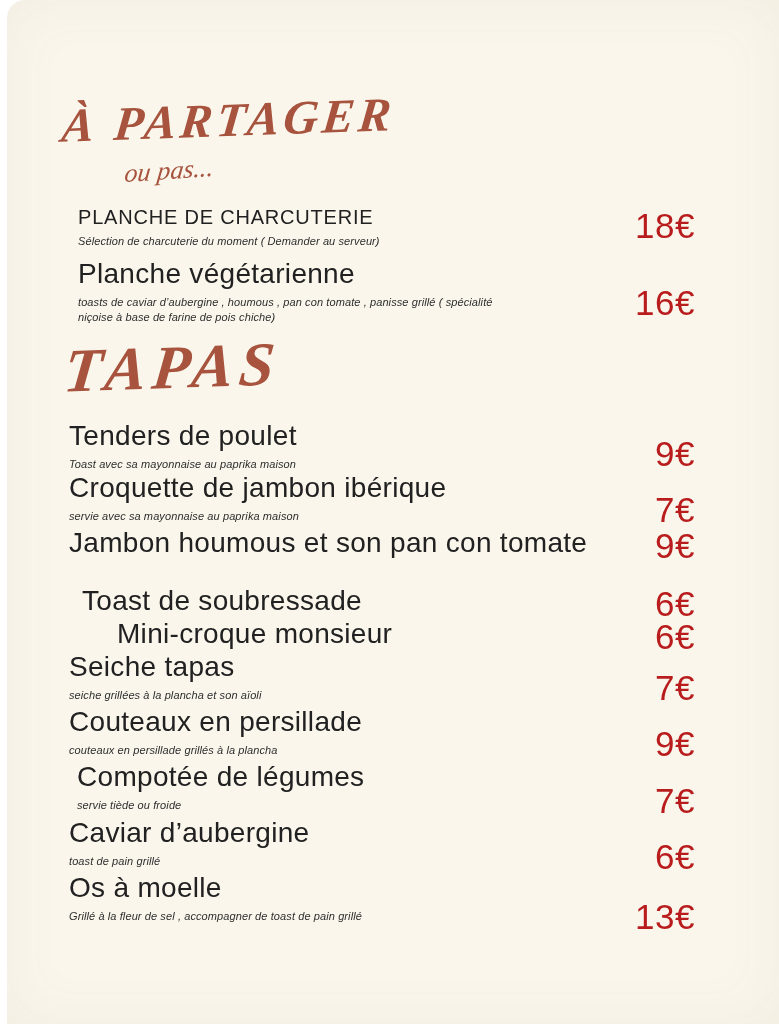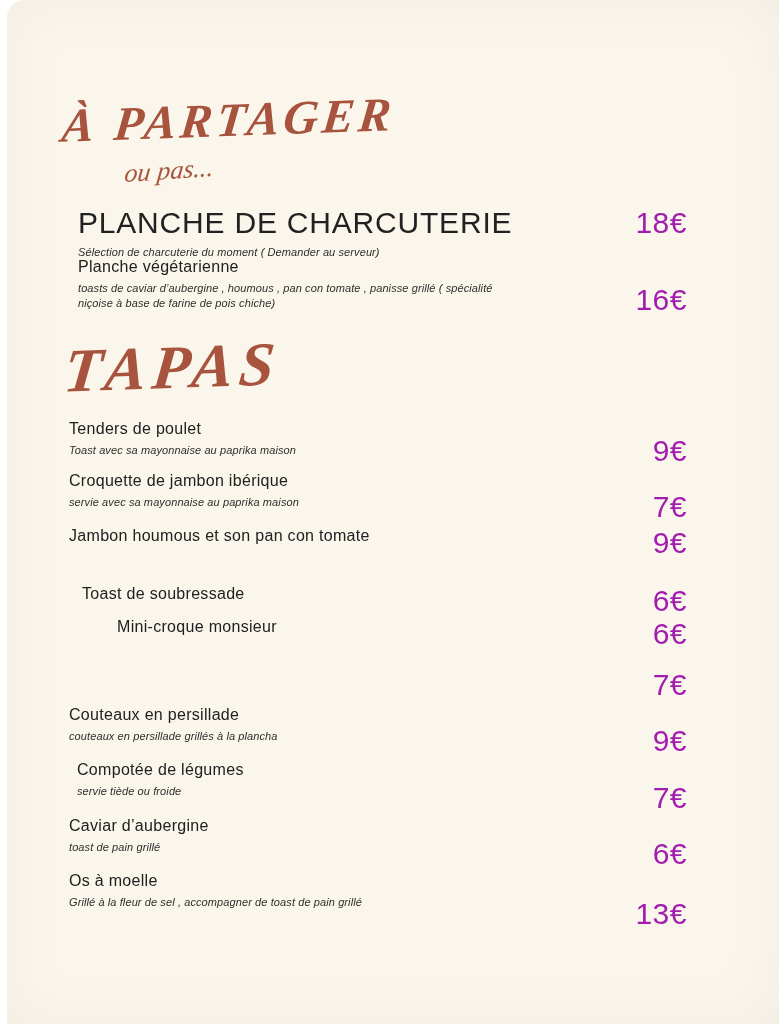--- a/index.html
+++ b/index.html
@@ -33,41 +33,41 @@
     left:118px;top:156px;
     font-size:26px;
     color:#a7533d;
     font-family:"Liberation Serif", serif;
     font-style:italic;
     transform:skewX(-10deg) rotate(-4deg);
   }
   .heading-tapas{left:58px;top:332px;font-size:62px;letter-spacing:6px;}
   .item{position:absolute;}
   .item-name{
-    font-size:16px;
+    font-size:28px;
     color:#212121;
     letter-spacing:0.3px;
     white-space:nowrap;
     font-weight:400;
   }
-  .item-name.caps{font-size:30px;letter-spacing:0.8px;}
+  .item-name.caps{font-size:20px;letter-spacing:0.8px;}
   .item-desc{
     font-style:italic;
     font-size:11px;
     color:#2e2e2e;
     letter-spacing:0.1px;
     line-height:1.38;
     margin-top:5px;
     max-width:450px;
   }
   .price{
     position:absolute;
-    right:92px;
-    font-size:30px;
-    color:#a21caf;
+    right:84px;
+    font-size:35px;
+    color:#b91c1c;
     letter-spacing:0.5px;
     white-space:nowrap;
   }
 </style>
 </head>
 <body>
 
 <div class="page">
 
   <div class="script-heading heading-apartager">À PARTAGER</div>
@@ -107,20 +107,24 @@
   <div class="item" style="left:62px;top:585px;margin-left:13px;">
     <div class="item-name">Toast de soubressade</div>
   </div>
   <div class="price" style="top:584px;">6€</div>
 
   <div class="item" style="left:62px;top:618px;margin-left:48px;">
     <div class="item-name">Mini-croque monsieur</div>
   </div>
   <div class="price" style="top:617px;">6€</div>
 
+  <div class="item" style="left:62px;top:651px;">
+    <div class="item-name">Seiche tapas</div>
+    <div class="item-desc">seiche grillées à la plancha et son aïoli</div>
+  </div>
   <div class="price" style="top:668px;">7€</div>
 
   <div class="item" style="left:62px;top:706px;">
     <div class="item-name">Couteaux en persillade</div>
     <div class="item-desc">couteaux en persillade grillés à la plancha</div>
   </div>
   <div class="price" style="top:724px;">9€</div>
 
   <div class="item" style="left:70px;top:761px;">
     <div class="item-name">Compotée de légumes</div>

